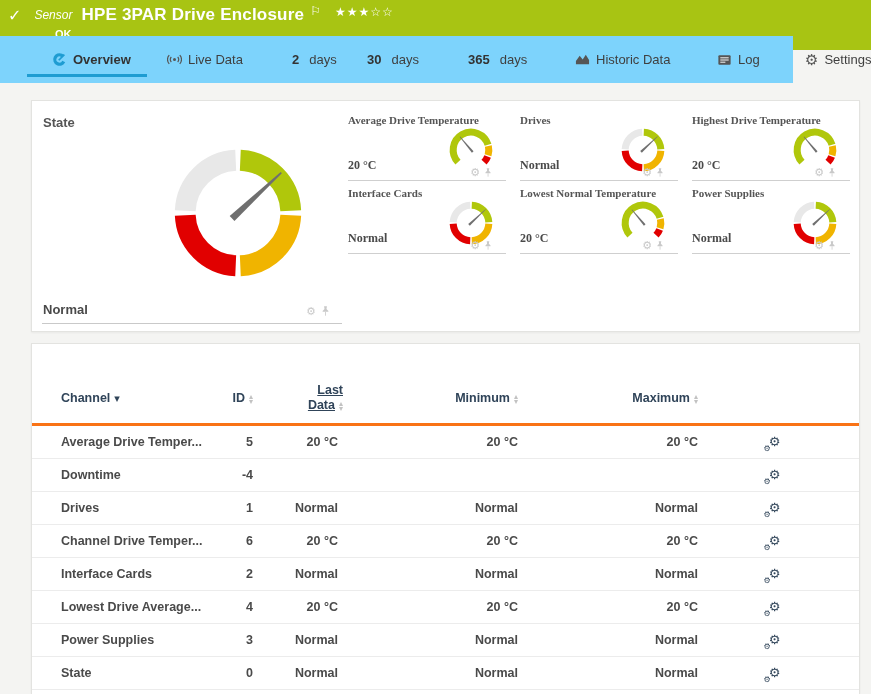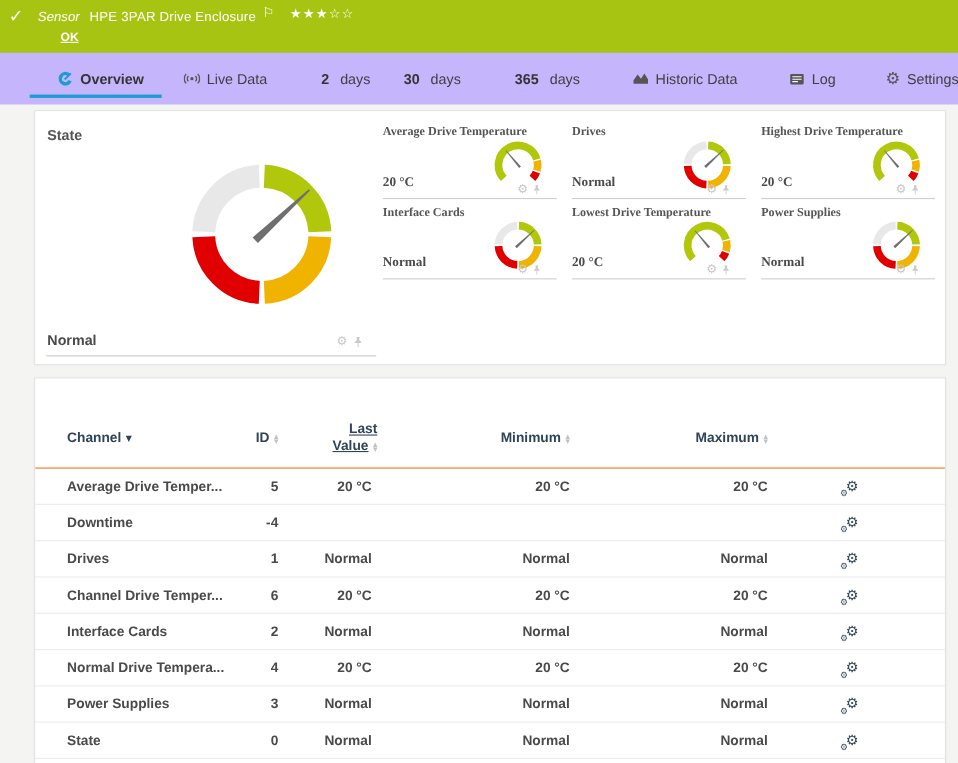--- a/index.html
+++ b/index.html
@@ -6,27 +6,27 @@
   html,body { width:871px; height:694px; }
   body {
     font-family:"Liberation Sans","DejaVu Sans",sans-serif;
     background:#f4f4f2; overflow:hidden; position:relative;
   }
   
   .topbar { position:absolute; left:0; top:0; width:871px; height:50px; background:#a8c413; color:#fff; }
   .tb-row1 { position:absolute; left:8px; top:5px; display:flex; align-items:center; white-space:nowrap; }
   .tb-check { font-size:16px; font-weight:bold; margin-right:13px; }
   .tb-kind { font-style:italic; font-size:12px; margin-right:9px; }
-  .tb-title { font-size:12px; font-weight:normal; letter-spacing:.2px; }
+  .tb-title { font-size:17px; font-weight:bold; letter-spacing:.2px; }
   .tb-flag { font-size:12px; margin-left:6px; position:relative; top:-4px; }
   .tb-stars { font-size:12px; letter-spacing:1px; margin-left:14px; position:relative; top:-3px; }
   .tb-ok { position:absolute; left:55px; top:28px; font-size:11px; font-weight:bold;text-decoration:underline; }
 
   
-  .tabbar { position:absolute; left:0; top:48px; width:871px; height:47px; background:#c4b5fd; }
+  .tabbar { position:absolute; left:0; top:36px; width:793px; height:47px; background:#7dd3fc; }
   .tab { position:absolute; top:16px; font-size:13px; color:#3f3f3f; white-space:nowrap; display:flex; align-items:center; gap:6px; cursor:pointer; }
   .tab svg { flex:0 0 auto; }
   .tab .num { font-weight:bold; color:#333; margin-right:4px; }
   .tab-underline { position:absolute; left:27px; top:38px; width:120px; height:3px; background:#1e9cd2; }
   .t-overview { left:52px; font-weight:bold; color:#333; }
   .t-live { left:167px; } .t-d2 { left:292px; } .t-d30 { left:367px;text-align:right; } .t-d365 { left:468px;align-items:flex-end; }
   .t-hist { left:575px; } .t-log { left:717px; } .t-set { left:805px; }
   .gear-glyph { font-style:normal; color:#555; font-size:15px; line-height:1; }
 
   
@@ -45,21 +45,21 @@
   .cells { position:absolute; left:314px; top:7px; width:516px; display:grid; grid-template-columns:repeat(3,172px); grid-auto-rows:73px; }
   .sgcell { position:relative; cursor:pointer;font-family:Liberation Serif, serif; }
   .sgtitle { position:absolute; left:2px; top:6px; font-size:11px; font-weight:bold; color:#555; white-space:nowrap; }
   .sg { position:absolute; right:20px; top:15px; width:54px; height:54px; }
   .sgvalue { position:absolute; left:2px; bottom:8px; font-size:12px; font-weight:bold; color:#4a4a4a; }
   .cellicons { position:absolute; right:26px; bottom:3px; display:flex; align-items:center; gap:4px; }
   .cellline { position:absolute; left:2px; right:12px; bottom:0; height:1px; background:#cfcfcf; }
   .mini-gear { font-style:normal; font-size:11px; color:#c9c9c9; line-height:1; }
 
   
-  .thead { position:absolute; left:0; top:30px; width:100%; height:52px; border-bottom:1px solid #f97316; font-size:12.5px; font-weight:bold; color:#304459; }
+  .thead { position:absolute; left:0; top:30px; width:100%; height:52px; border-bottom:3px solid #f97316; font-size:12.5px; font-weight:bold; color:#304459; }
   .th { position:absolute; white-space:nowrap; }
   .th-channel { left:29px; top:17px; cursor:pointer; }
   .th-id  { left:140px; width:81px;  top:17px; text-align:right; cursor:pointer; }
   .th-last{ left:226px; width:85px;  top:9px;  text-align:right; line-height:15px; cursor:pointer;text-decoration:underline; }
   .th-min { left:380px; width:106px; top:17px; text-align:right; cursor:pointer; }
   .th-max { left:560px; width:106px; top:17px; text-align:right; cursor:pointer; }
   .sort { display:inline-block; vertical-align:-2px; margin-left:4px; }
   .sort i { display:block; font-style:normal; font-size:8px; line-height:5px; color:#c2c2c2; }
   .sort-active { font-size:11px; color:#304459; margin-left:4px; }
 
@@ -244,21 +244,21 @@
       <div class="cellicons">
           <i class="mini-gear">⚙</i>
           <svg width="8" height="11" viewBox="0 0 10 12" fill="#c9c9c9">
             <use href="#i-pin"></use>
           </svg>
         </div>
       <div class="cellline"></div>
     </div>
 
     <div class="sgcell">
-      <div class="sgtitle">Lowest Drive Temperature</div>
+      <div class="sgtitle">Lowest Normal Temperature</div>
       <svg class="sg" viewBox="0 0 100 100">
           <use href="#g-temp"></use>
         </svg>
       <div class="sgvalue">20 °C</div>
       <div class="cellicons">
           <i class="mini-gear">⚙</i>
           <svg width="8" height="11" viewBox="0 0 10 12" fill="#c9c9c9">
             <use href="#i-pin"></use>
           </svg>
         </div>
@@ -285,21 +285,21 @@
 <section class="panel panel-table">
   <div class="thead">
     <span class="th th-channel">
       <span>Channel</span><span class="sort-active">▾</span>
     </span>
     <span class="th th-id">
       <span>ID</span><span class="sort"><i>▴</i><i>▾</i></span>
     </span>
     <span class="th th-last">
       <span>Last</span><br>
-      <span>Value</span><span class="sort"><i>▴</i><i>▾</i></span>
+      <span>Data</span><span class="sort"><i>▴</i><i>▾</i></span>
     </span>
     <span class="th th-min">
       <span>Minimum</span><span class="sort"><i>▴</i><i>▾</i></span>
     </span>
     <span class="th th-max">
       <span>Maximum</span><span class="sort"><i>▴</i><i>▾</i></span>
     </span>
   </div>
 
   <div class="tbody">
@@ -337,21 +337,21 @@
     </div>
     <div class="trow">
       <span class="c-ch">Interface Cards</span>
       <span class="c-id">2</span>
       <span class="c-last">Normal</span>
       <span class="c-min">Normal</span>
       <span class="c-max">Normal</span>
       <span class="c-gear"><i class="g2">⚙</i><i class="g1">⚙</i></span>
     </div>
     <div class="trow">
-      <span class="c-ch">Normal Drive Tempera...</span>
+      <span class="c-ch">Lowest Drive Average...</span>
       <span class="c-id">4</span>
       <span class="c-last">20 °C</span>
       <span class="c-min">20 °C</span>
       <span class="c-max">20 °C</span>
       <span class="c-gear"><i class="g2">⚙</i><i class="g1">⚙</i></span>
     </div>
     <div class="trow">
       <span class="c-ch">Power Supplies</span>
       <span class="c-id">3</span>
       <span class="c-last">Normal</span>

